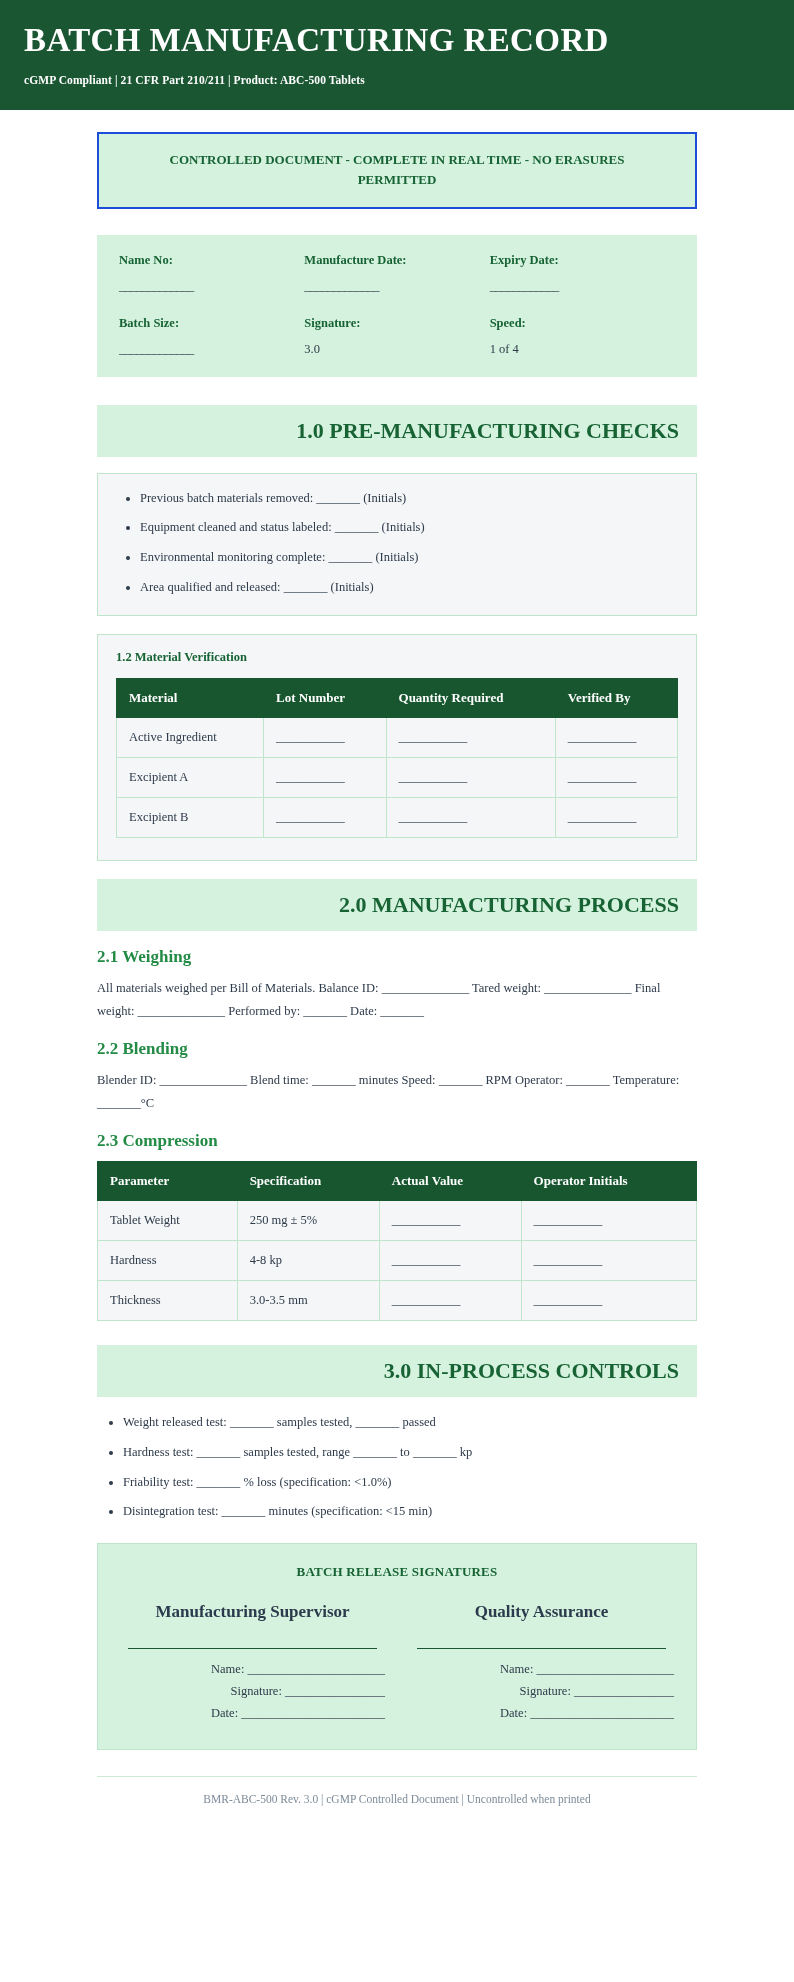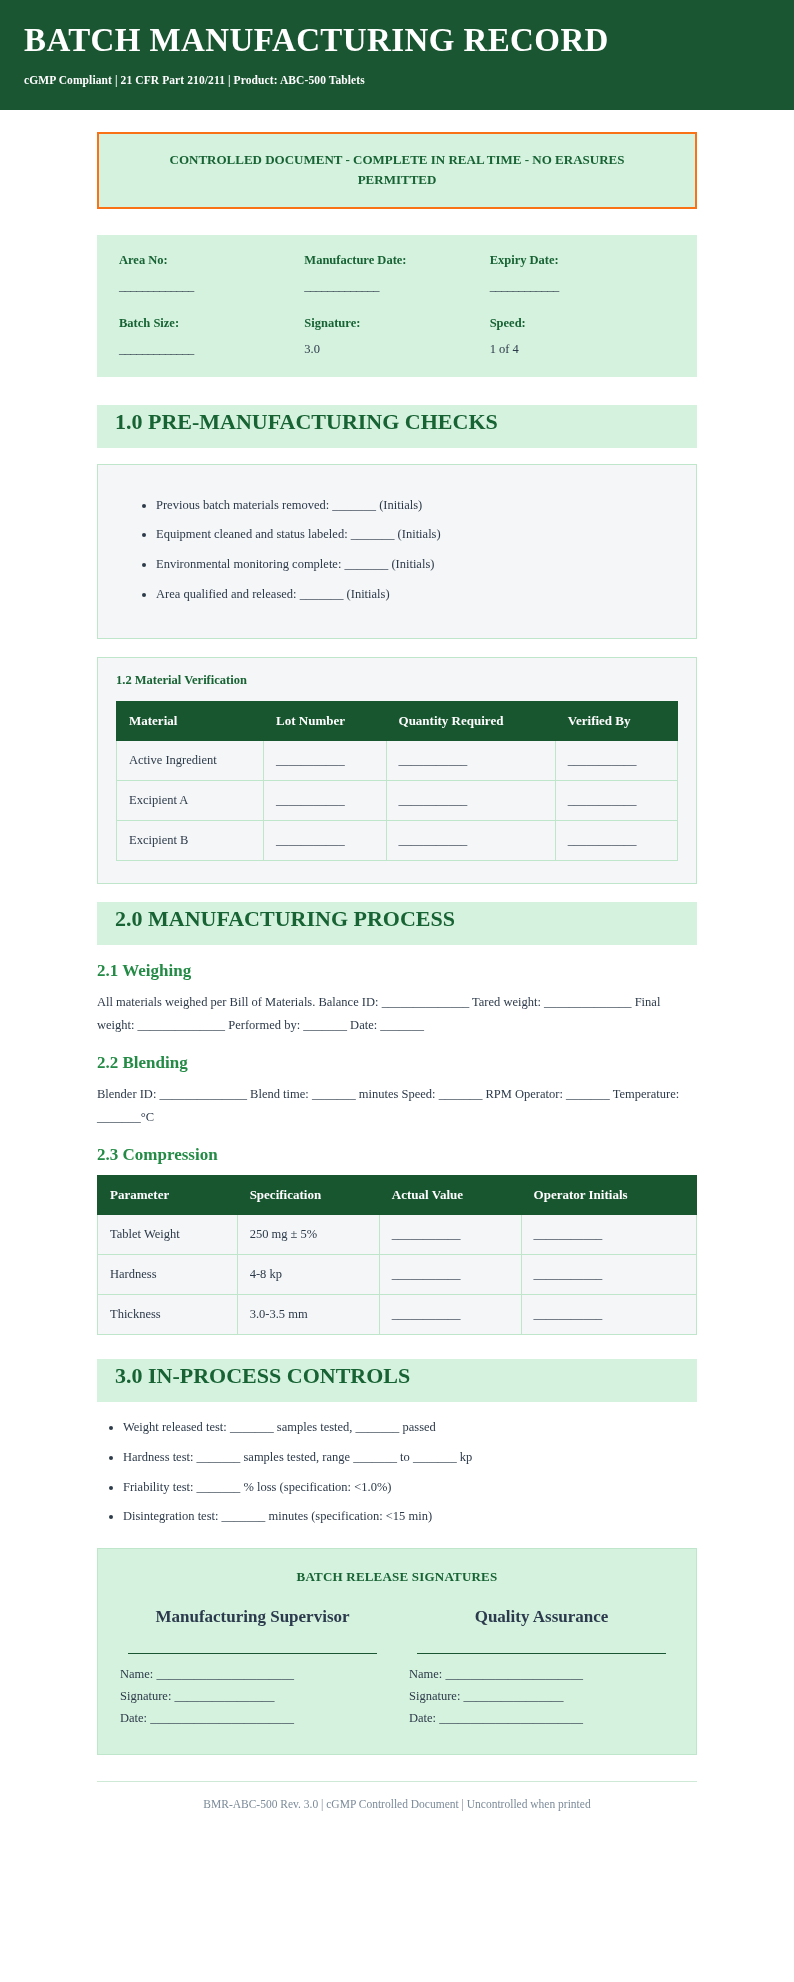--- a/index.html
+++ b/index.html
@@ -36,21 +36,21 @@
     padding: 22px 0 30px 0;
   }
   .wrap {
     width: 600px;
     margin: 0 auto;
   }
 
   
   .controlled-banner {
     background: #d5f2de;
-    border: 2px solid #f97316;
+    border: 2px solid #1d4ed8;
     color: #176334;
     text-align: center;
     font-weight: bold;
     font-size: 13px;
     line-height: 1.55;
     padding: 16px 40px;
     margin-bottom: 26px;
   }
 
   
@@ -76,22 +76,23 @@
     min-height: 15px;
   }
   .blank-sm { letter-spacing: -0.5px; }
 
   
   .section-bar {
     background: #d5f2de;
     color: #176334;
     font-size: 22px;
     font-weight: bold;
-    padding: 4px 18px 13px 18px;
+    padding: 13px 18px 13px 18px;
     margin-bottom: 16px;
+    text-align: right;
   }
   .subsection-title {
     color: #238b45;
     font-size: 17px;
     font-weight: bold;
     margin: 16px 0 10px 0;
   }
 
   
   .subblock {
@@ -102,21 +103,21 @@
   }
   .subblock-title {
     color: #176334;
     font-weight: bold;
     font-size: 12.5px;
     margin-bottom: 13px;
   }
 
   
   ul.checklist {
-    margin: 16px;
+    margin: 0;
     padding-left: 24px;
     list-style-type: disc;
   }
   ul.checklist li {
     font-size: 12.5px;
     line-height: 1.5;
     margin-bottom: 11px;
     color: #2d3a4a;
   }
   ul.checklist li:last-child { margin-bottom: 0; }
@@ -192,21 +193,21 @@
     color: #2b3a4c;
     margin-bottom: 26px;
   }
   .sig-rule {
     border-top: 1px solid #1a5632;
     margin: 0 8px 10px 8px;
   }
   .sig-line {
     font-size: 12.5px;
     line-height: 1.75;
-    text-align: left;
+    text-align: right;
     color: #2d3a4a;
   }
 
   
   .footer {
     border-top: 1px solid #cfe9d7;
     margin-top: 26px;
     padding-top: 16px;
     text-align: center;
     font-size: 11.5px;
@@ -222,21 +223,21 @@
 </div>
 
 <div class="page">
   <div class="wrap">
 
     <div class="controlled-banner">CONTROLLED DOCUMENT - COMPLETE IN REAL TIME - NO ERASURES PERMITTED</div>
 
     <div class="batch-info">
       <div class="binfo-row">
         <div class="binfo-cell">
-          <div class="binfo-label">Area No:</div>
+          <div class="binfo-label">Name No:</div>
           <div class="binfo-value blank-sm">_____________</div>
         </div>
         <div class="binfo-cell">
           <div class="binfo-label">Manufacture Date:</div>
           <div class="binfo-value blank-sm">_____________</div>
         </div>
         <div class="binfo-cell">
           <div class="binfo-label">Expiry Date:</div>
           <div class="binfo-value blank-sm">____________</div>
         </div>

